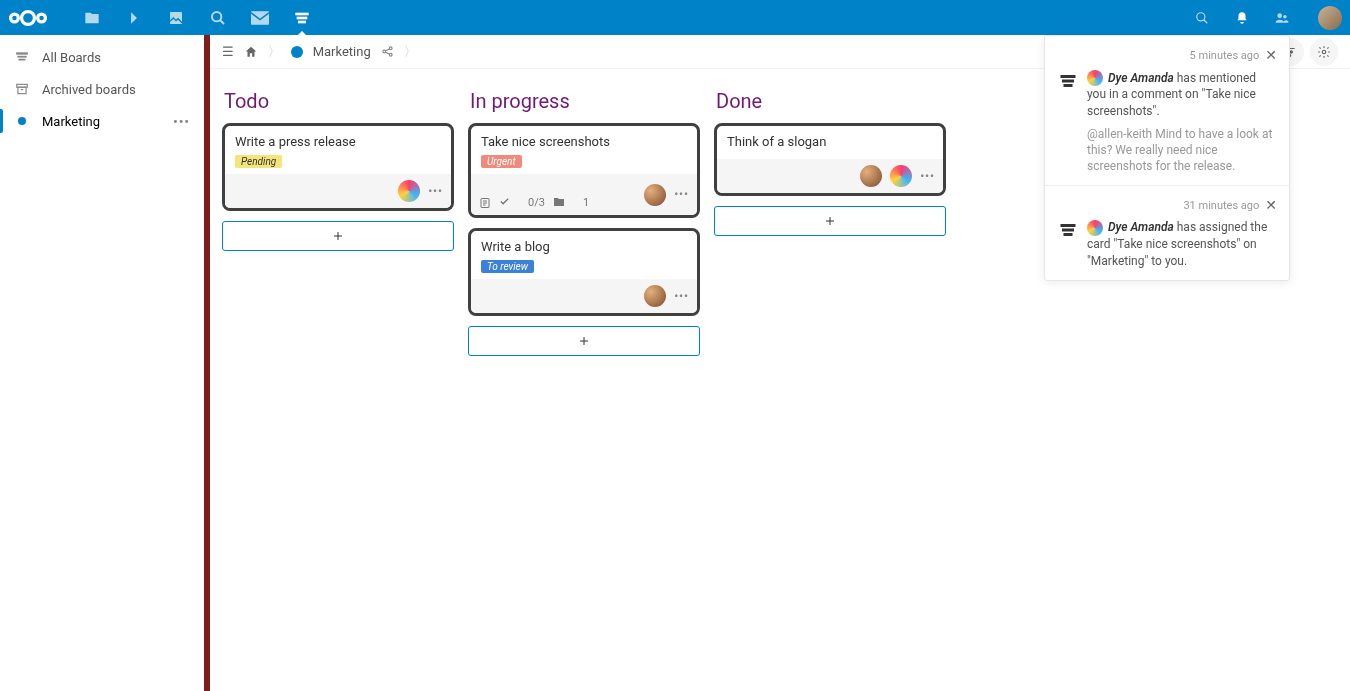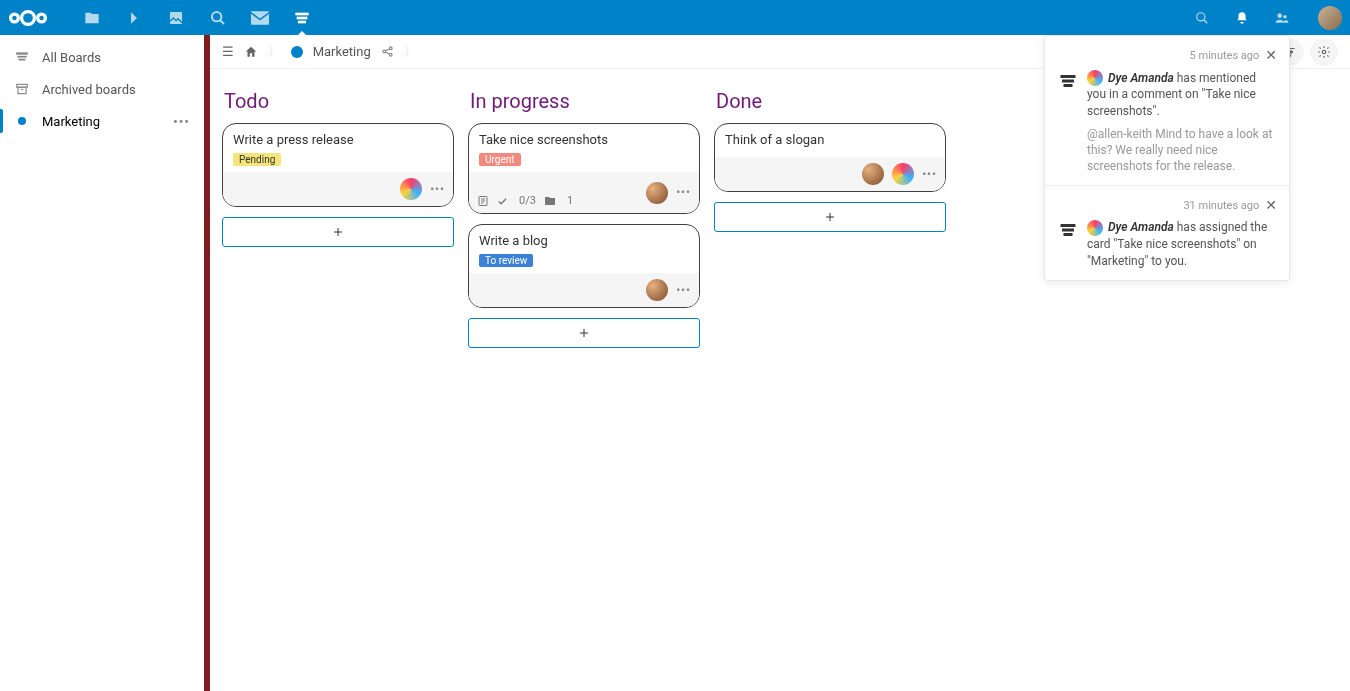--- a/index.html
+++ b/index.html
@@ -34,31 +34,31 @@
 .board-dot { width:12px; height:12px; border-radius:50%; background:#0082c9; }
 .board-name { color:#555; }
 .bh-right { margin-left:auto; display:flex; gap:6px; }
 .circle-btn { width:28px; height:28px; border-radius:50%; background:#f5f5f5; display:flex; align-items:center; justify-content:center; color:#666; cursor:pointer; }
 
 
 .columns { display:flex; gap:14px; padding:16px 12px; align-items:flex-start; overflow-x:auto; height:100%;}
 .column { width:232px; flex-shrink:0; }
 .col-title { font-size:20px; color:#701a75; padding:4px 2px 10px; }
 
-.card { border:1px solid #404040; border-radius:14px; margin-bottom:10px; background:#fff; overflow:hidden;}
+.card { border:3px solid #404040; border-radius:8px; margin-bottom:10px; background:#fff; overflow:hidden;}
 .card-body { padding:8px 10px 6px; }
 .card-title { font-size:13px; color:#333; margin-bottom:4px; }
-.tag { display:inline-block; font-size:10px; padding:1px 6px; border-radius:2px; color:#333; }
+.tag { display:inline-block; font-size:10px; padding:1px 6px; border-radius:2px; color:#333;font-style:italic; }
 .card-foot { background:#f5f5f5; padding:6px 8px; display:flex; align-items:center; gap:8px; font-size:11px; color:#777;}
 .card-foot .spacer { flex:1; }
 .mini-ava { width:22px; height:22px; border-radius:50%; display:inline-block; }
 .ava1 { background: radial-gradient(circle at 30% 30%, #e6b07e, #7a4a2a); }
 .ava2 { background: conic-gradient(#ff3b6b, #3bb4ff, #ffd23b, #ff3b6b); }
 .card-menu { color:#888; font-weight:bold; letter-spacing:1px; cursor:pointer; }
-.foot-icon { display:flex; align-items:flex-end; gap:11px;margin-top:16px; }
+.foot-icon { display:flex; align-items:flex-start; gap:18px;margin-top:16px; }
 
 .add-card { border:1px solid #0082c9; border-radius:3px; height:30px; display:flex; align-items:center; justify-content:center; color:#555; cursor:pointer; }
 
 
 .notif { position:absolute; top:0; right:60px; width:246px; background:#fff; border:1px solid #e6e6e6; border-radius:3px; box-shadow:0 2px 10px rgba(0,0,0,0.08); z-index:10;}
 .notif-item { padding:10px 12px; border-bottom:1px solid #eee; font-size:12px; color:#555; line-height:1.4;}
 .notif-item:last-child { border-bottom:none; }
 .notif-time { text-align:right; color:#999; font-size:11px; margin-bottom:4px; display:flex; justify-content:flex-end; align-items:center; gap:6px;}
 .notif-row { display:flex; gap:8px; }
 .notif-icon { width:22px; flex-shrink:0; display:flex; align-items:flex-start; justify-content:center; margin-top:2px;}

